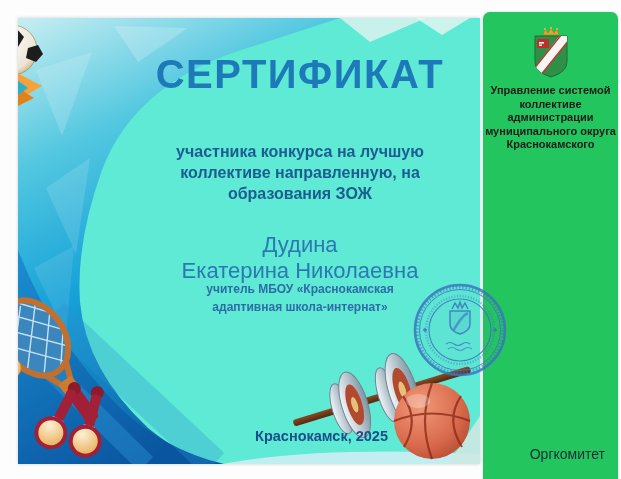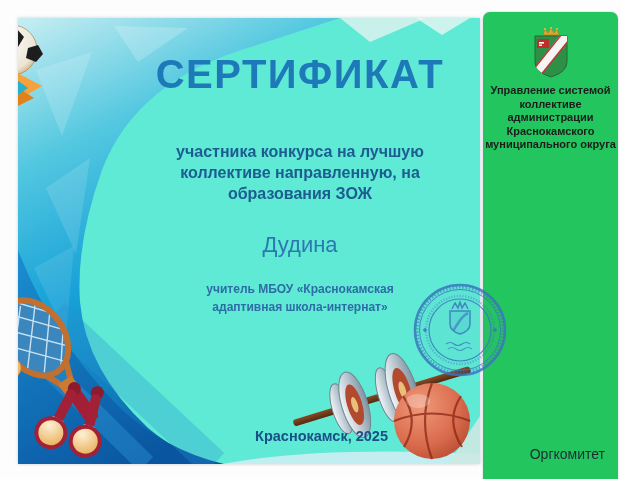--- a/index.html
+++ b/index.html
@@ -166,20 +166,21 @@
 
     <div class="cert-text">
       <div class="title">СЕРТИФИКАТ</div>
       <div class="desc">
         <div>участника конкурса на лучшую</div>
         <div>коллективе направленную, на</div>
         <div>образования ЗОЖ</div>
       </div>
       <div class="recipient">
         <div>Дудина</div>
+        <div>Екатерина Николаевна</div>
       </div>
       <div class="role">
         <div>учитель МБОУ «Краснокамская</div>
         <div>адаптивная школа-интернат»</div>
       </div>
     </div>
     <div class="footer-line">Краснокамск, 2025</div>
   </div>
 
   <svg class="seal" viewBox="0 0 96 96">
@@ -217,19 +218,19 @@
         <path d="M11,50 L40,14" stroke="#c2332e" stroke-width="1.4" fill="none"></path>
       </g>
       <rect x="8" y="13" width="12" height="9" fill="#bf2e2a"></rect>
       <rect x="10" y="16" width="5" height="1.6" fill="#ffffff"></rect>
       <rect x="10" y="18.5" width="3" height="1.4" fill="#ffffff"></rect>
     </svg>
     <div class="org">
       <div>Управление системой</div>
       <div>коллективе</div>
       <div>администрации</div>
+      <div>муниципального округа</div>
       <div>Краснокамского</div>
-      <div>муниципального округа</div>
     </div>
     <div class="sig">Оргкомитет</div>
   </div>
 
 </div>
 
 </body></html>

